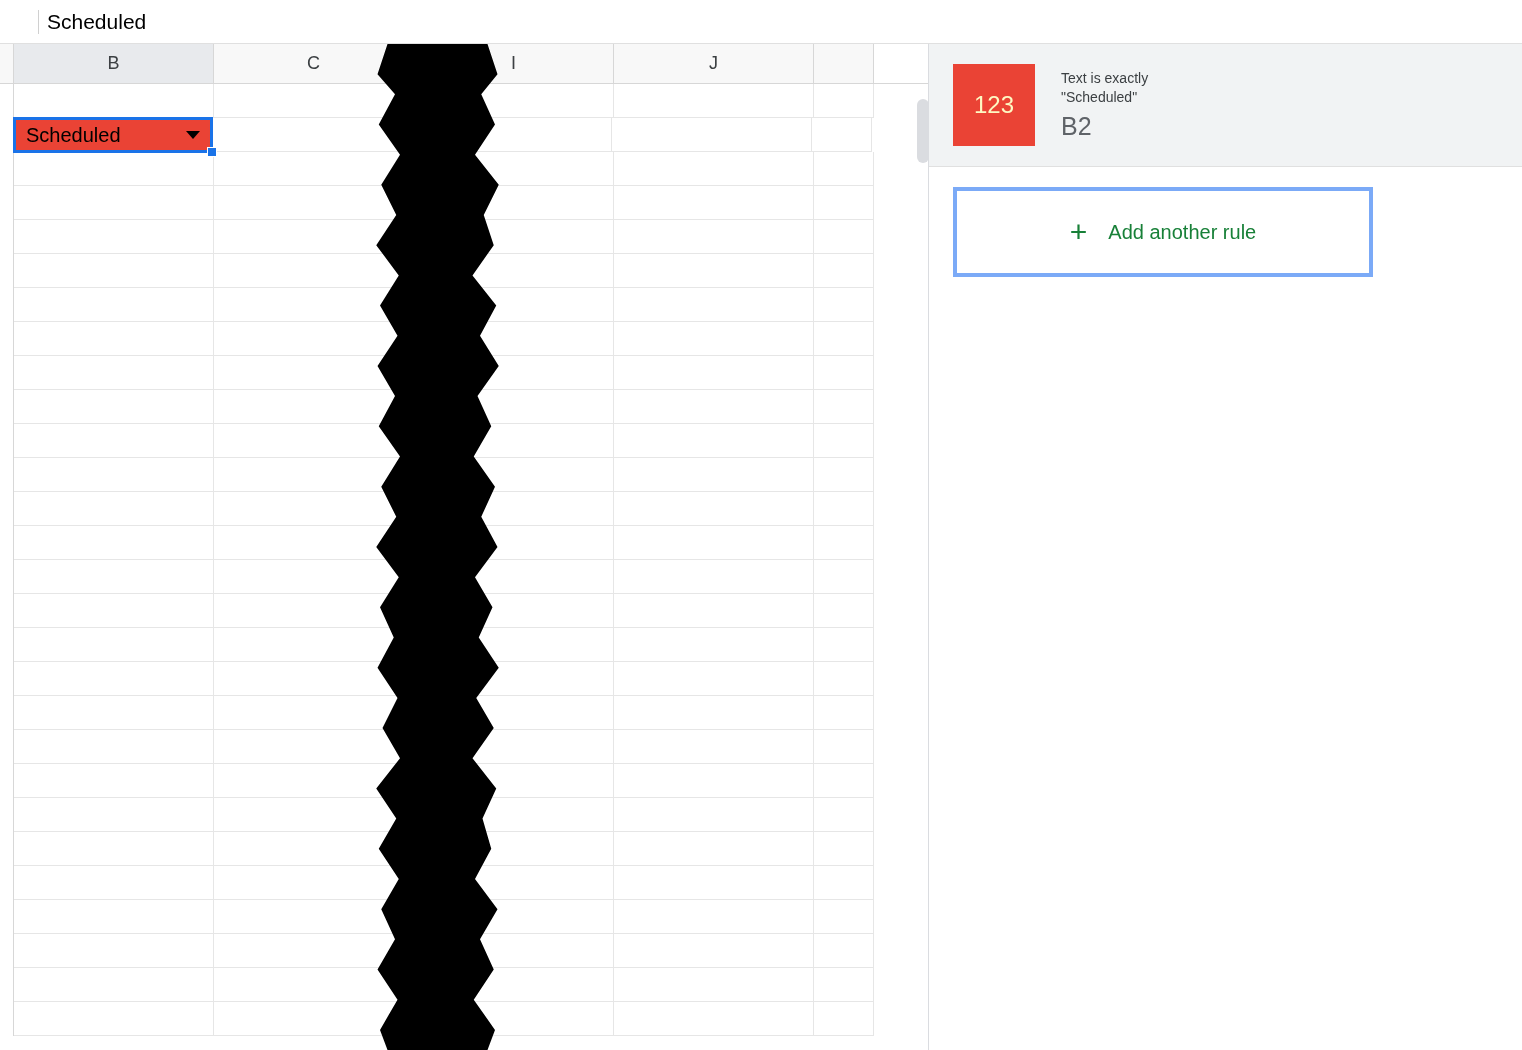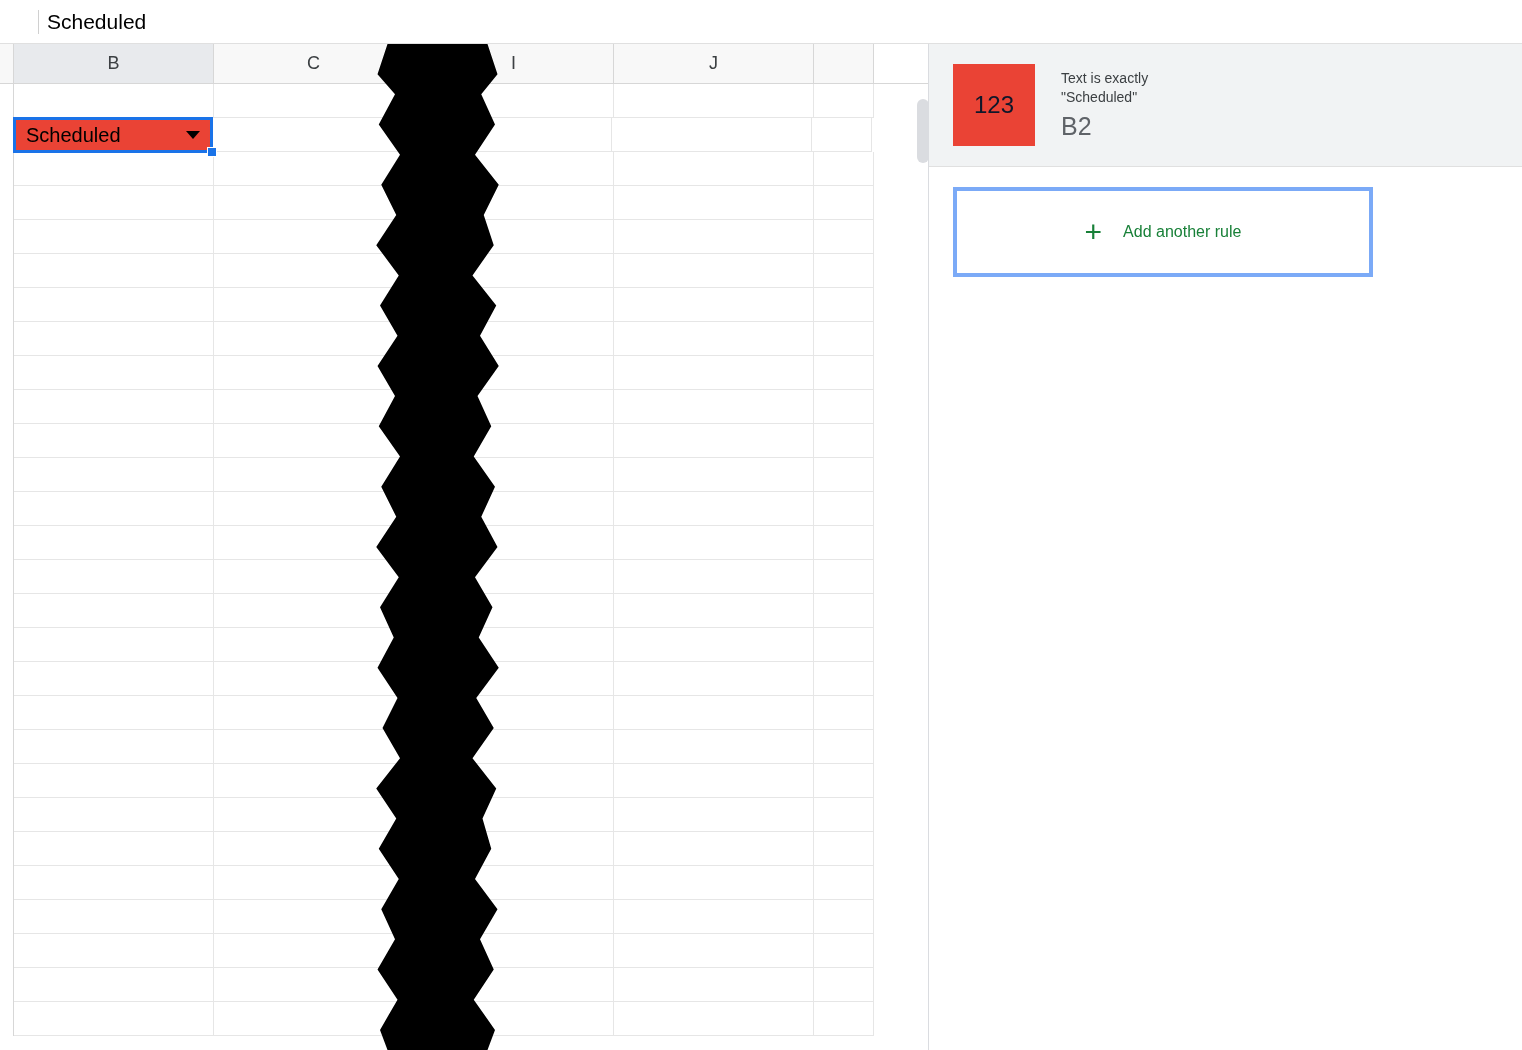--- a/index.html
+++ b/index.html
@@ -134,21 +134,21 @@
       padding: 20px 24px;
       background: #f1f3f4;
       border-bottom: 1px solid #e0e0e0;
       gap: 26px;
       cursor: pointer;
     }
     .rule-swatch {
       width: 82px;
       height: 82px;
       background: #ea4335;
-      color: #0f172a;
+      color: #fef9c3;
       display: flex;
       align-items: center;
       justify-content: center;
       font-size: 24px;
     }
     .rule-text {
       display: flex;
       flex-direction: column;
       gap: 6px;
     }
@@ -173,21 +173,21 @@
       cursor: pointer;
       width: 420px;
     }
     .add-rule-btn .plus {
       font-size: 30px;
       font-weight: 500;
       color: #188038;
       line-height: 1;
     }
     .add-rule-btn .label {
-      font-size: 16px;
+      font-size: 20px;
       color: #188038;
       margin-left: 7px;
     }
     .obscured {
       position: absolute;
       top: 0;
       left: 375px;
       width: 125px;
       height: 100%;
       background: #000;

